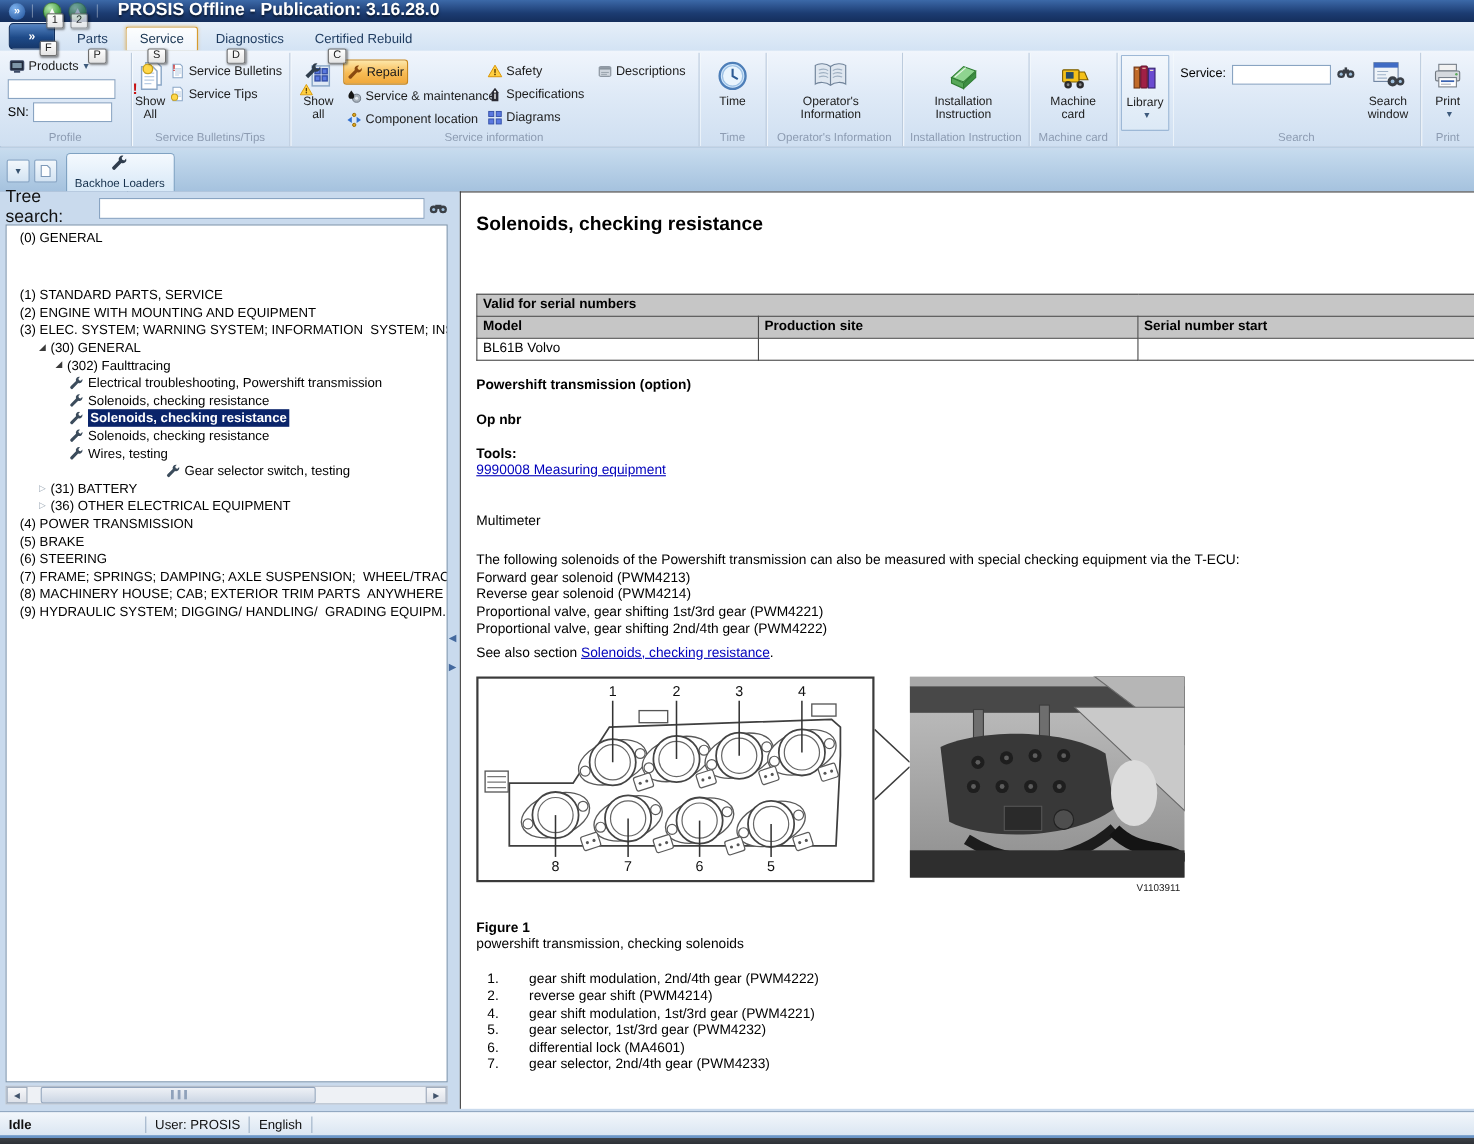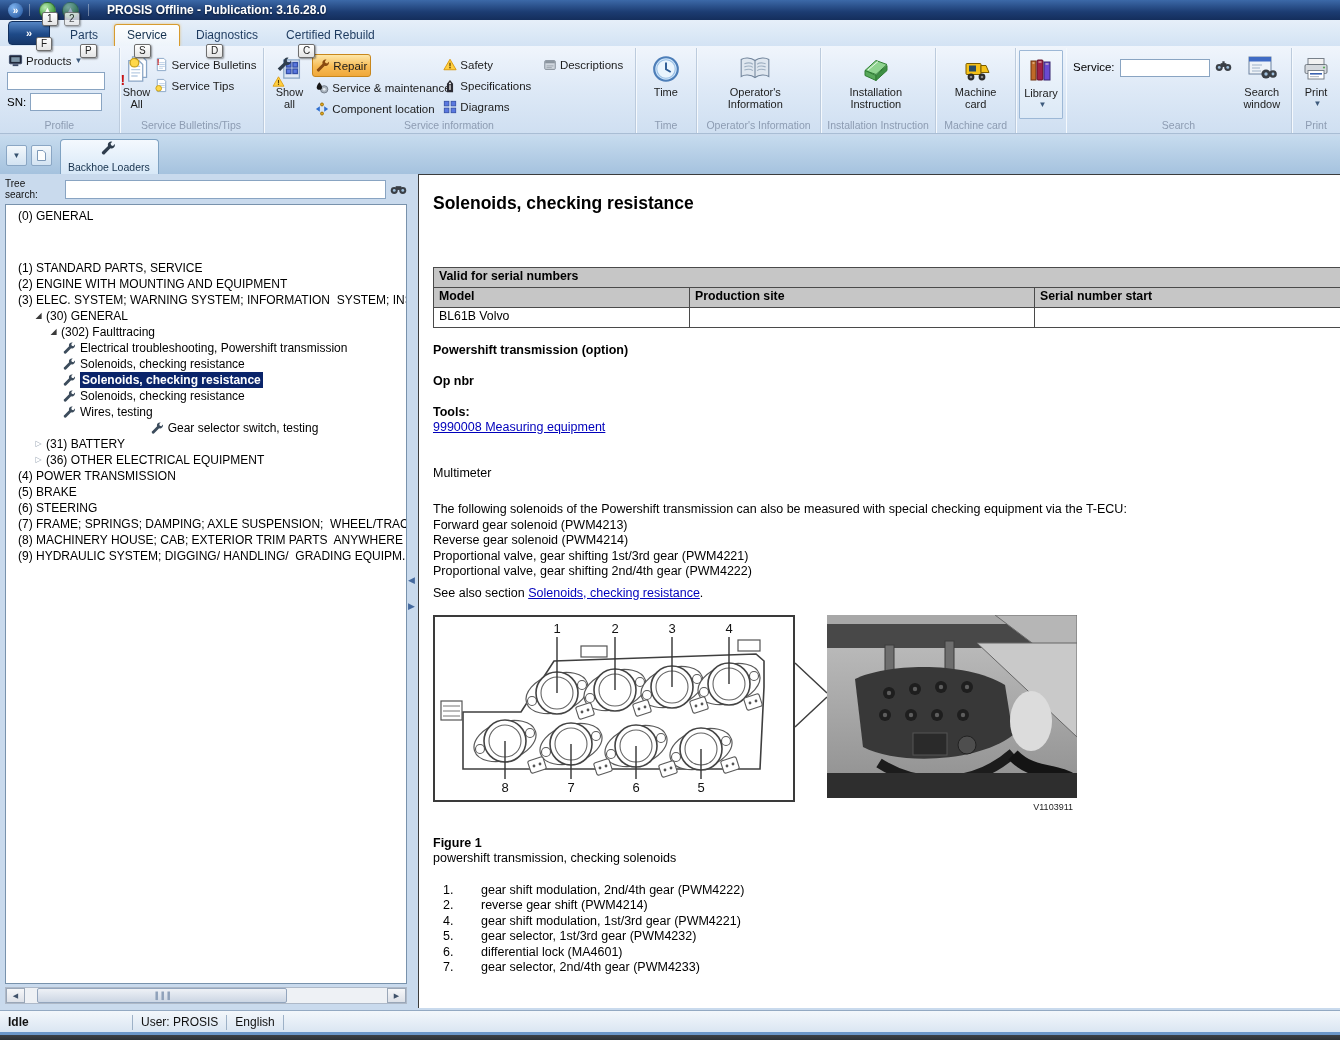--- a/index.html
+++ b/index.html
@@ -9,21 +9,21 @@
   
   #titlebar{position:absolute;left:0;top:0;width:1340px;height:20px;
     background:linear-gradient(#3c69a8,#1c3c72 60%,#142e5c);display:flex;align-items:center;color:#fff;}
   .tb-logo{width:15px;height:15px;border-radius:50%;margin-left:8px;
     background:radial-gradient(circle at 35% 30%,#7db2ee,#1c4d96);display:flex;align-items:center;justify-content:center;
     color:#fff;font-size:10px;font-weight:bold;line-height:13px;}
   .tb-sep{width:1px;height:12px;background:rgba(255,255,255,.35);margin:0 6px;}
   .orb{width:15px;height:15px;border-radius:50%;margin:0 3px;border:1px solid rgba(0,0,0,.3);
     background:radial-gradient(circle at 35% 30%,#b8eab0,#3f9a3f 70%,#1f6a22);
     color:#fff;font-size:9px;text-align:center;line-height:14px;font-weight:bold;}
-  .tb-title{font-size:12px;font-weight:bold;margin-left:12px;text-shadow:0 1px 2px rgba(0,0,0,.6);}
+  .tb-title{font-size:16px;font-weight:bold;margin-left:12px;text-shadow:0 1px 2px rgba(0,0,0,.6);}
   
   .keytip{position:absolute;z-index:60;background:linear-gradient(#ffffff,#e4e4e4);
     border:1px solid #6e6e6e;border-radius:2px;box-shadow:1px 1px 2px rgba(0,0,0,.45);
     font-size:10px;line-height:12px;padding:0 4px;color:#222;}
   
   #tabrow{position:absolute;left:0;top:20px;width:1340px;height:26px;
     background:linear-gradient(#e6eff9,#d3e3f4);display:flex;align-items:flex-end;}
   .appbtn{width:40px;height:22px;margin:0 8px 1px 8px;border-radius:4px;border:1px solid #12305e;
     background:linear-gradient(#5585c4,#1e4a88 55%,#16376a);display:flex;align-items:center;justify-content:center;}
   .appbtn .glyph{color:#fff;font-weight:bold;font-size:11px;}
@@ -55,21 +55,21 @@
     background:linear-gradient(#f3f8fc,#d3e3f2);display:flex;align-items:center;justify-content:center;
     font-size:8px;color:#35516e;}
   #active-tab{height:32px;display:flex;align-items:center;gap:5px;padding:1px 8px 1px 7px;margin-left:6px;
     background:linear-gradient(#f4f9fe,#d7e8f7);border:1px solid #7fa2c2;border-bottom:none;border-radius:4px 4px 0 0;flex-direction:column;}
   #active-tab .lines{font-size:10.5px;line-height:12px;color:#16314c;white-space:pre-line;}
   .closex{color:#7d93a9;font-size:12px;font-weight:bold;margin-left:6px;}
   
   #main{position:absolute;left:0;top:174px;width:1340px;height:836px;background:#c9daed;}
   #treepanel{position:absolute;left:5px;top:3px;width:402px;bottom:6px;}
   .tsearch{height:24px;display:flex;align-items:center;}
-  .tsearch label{font-size:10px;color:#111;margin-right:5px;}
+  .tsearch label{font-size:16px;color:#111;margin-right:5px;}
   #treebox{position:absolute;left:0;right:0;top:27px;bottom:20px;background:#fff;
     border:1px solid #7892ac;overflow:hidden;padding-top:3px;box-sizing:border-box;}
   .trow{height:16px;line-height:16px;display:flex;align-items:center;white-space:pre;font-size:12px;color:#000;}
   .texp{width:11px;flex:none;font-size:8px;text-align:center;margin-right:2px;}
   .texp.exp{color:#3a3a3a;} .texp.col{color:#9aa6b4;}
   .twr{width:15px;flex:none;margin-right:2px;}
   .tlabel.sel{background:#0a246a;color:#fff;font-weight:bold;padding:0 2px;}
   
   #thscroll{position:absolute;left:0;right:0;bottom:0;height:17px;display:flex;background:#eef1f5;border:1px solid #aeb9c8;box-sizing:border-box;}
   .sarrow{width:17px;background:linear-gradient(#f6f7f9,#dde1e8);border:1px solid #9aa7b8;

